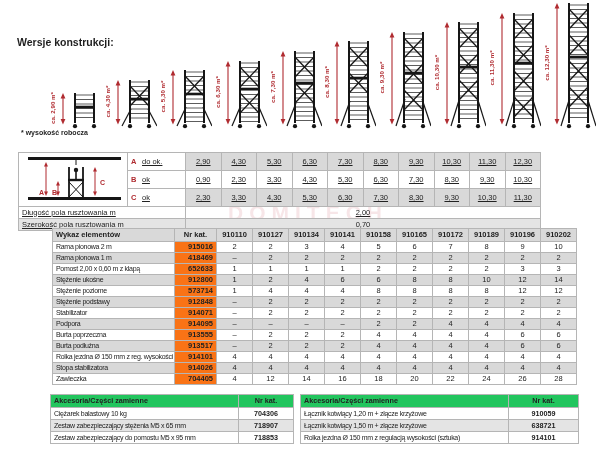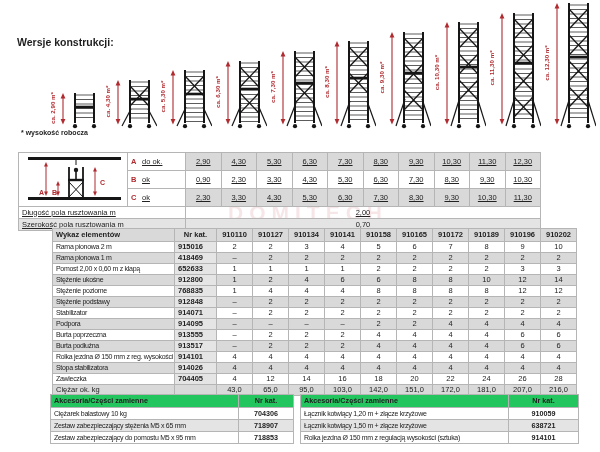--- a/index.html
+++ b/index.html
@@ -20,21 +20,21 @@
   .main{position:absolute;left:16px;top:228px;width:524px;margin-left:36px;}
   .main th{height:12px;font-weight:bold;background:#d9d9d9;}
   .main td{height:10px;}
   .bottom-wrap{position:absolute;left:50px;top:394px;width:527px;display:flex;gap:6px;}
   .acc{font-size:7.2px;}
   .acc th{height:12px;font-weight:bold;background:#22c55e;}
   .acc td{height:11px;}
   .ctr{text-align:center;}
   .gray{background:#d9d9d9;}
   .lightgray{background:#e4e4e4;}
-  .nrcol{background:#e5e5e5;font-weight:bold;text-align:left;}
+  .nrcol{background:#f97316;font-weight:bold;text-align:right;}
   .bold{font-weight:bold;margin-left:14px;}
   .namecell{font-size:7px;letter-spacing:-0.3px;}
   .letter{display:inline-block;width:11px;font-weight:bold;color:#b02b30;}
   svg text{font-family:"Liberation Sans",sans-serif;}
 </style>
 </head>
 <body>
 
 <div class="page">
 
@@ -541,21 +541,21 @@
           <td class="ctr gray">6</td>
           <td class="ctr gray">6</td>
           <td class="ctr gray">8</td>
           <td class="ctr gray">8</td>
           <td class="ctr gray">10</td>
           <td class="ctr gray">12</td>
           <td class="ctr gray">14</td>
         </tr>
         <tr>
           <td class="namecell">Stężenie poziome</td>
-          <td class="nrcol">768835</td>
+          <td class="nrcol">573714</td>
           <td class="ctr">1</td>
           <td class="ctr">4</td>
           <td class="ctr">4</td>
           <td class="ctr">4</td>
           <td class="ctr">8</td>
           <td class="ctr">8</td>
           <td class="ctr">8</td>
           <td class="ctr">8</td>
           <td class="ctr">12</td>
           <td class="ctr">12</td>
@@ -664,34 +664,20 @@
           <td class="ctr">4</td>
           <td class="ctr">12</td>
           <td class="ctr">14</td>
           <td class="ctr">16</td>
           <td class="ctr">18</td>
           <td class="ctr">20</td>
           <td class="ctr">22</td>
           <td class="ctr">24</td>
           <td class="ctr">26</td>
           <td class="ctr">28</td>
-        </tr>
-        <tr>
-          <td class="gray">Ciężar ok. kg</td>
-          <td class="gray"></td>
-          <td class="ctr gray">43,0</td>
-          <td class="ctr gray">65,0</td>
-          <td class="ctr gray">95,0</td>
-          <td class="ctr gray">103,0</td>
-          <td class="ctr gray">142,0</td>
-          <td class="ctr gray">151,0</td>
-          <td class="ctr gray">172,0</td>
-          <td class="ctr gray">181,0</td>
-          <td class="ctr gray">207,0</td>
-          <td class="ctr gray">216,0</td>
         </tr>
       </tbody>
   </table>
 
   <div class="bottom-wrap">
     <table class="acc" style="width:243px">
       <colgroup>
           <col style="width:188px">
           <col style="width:55px">
         </colgroup>

